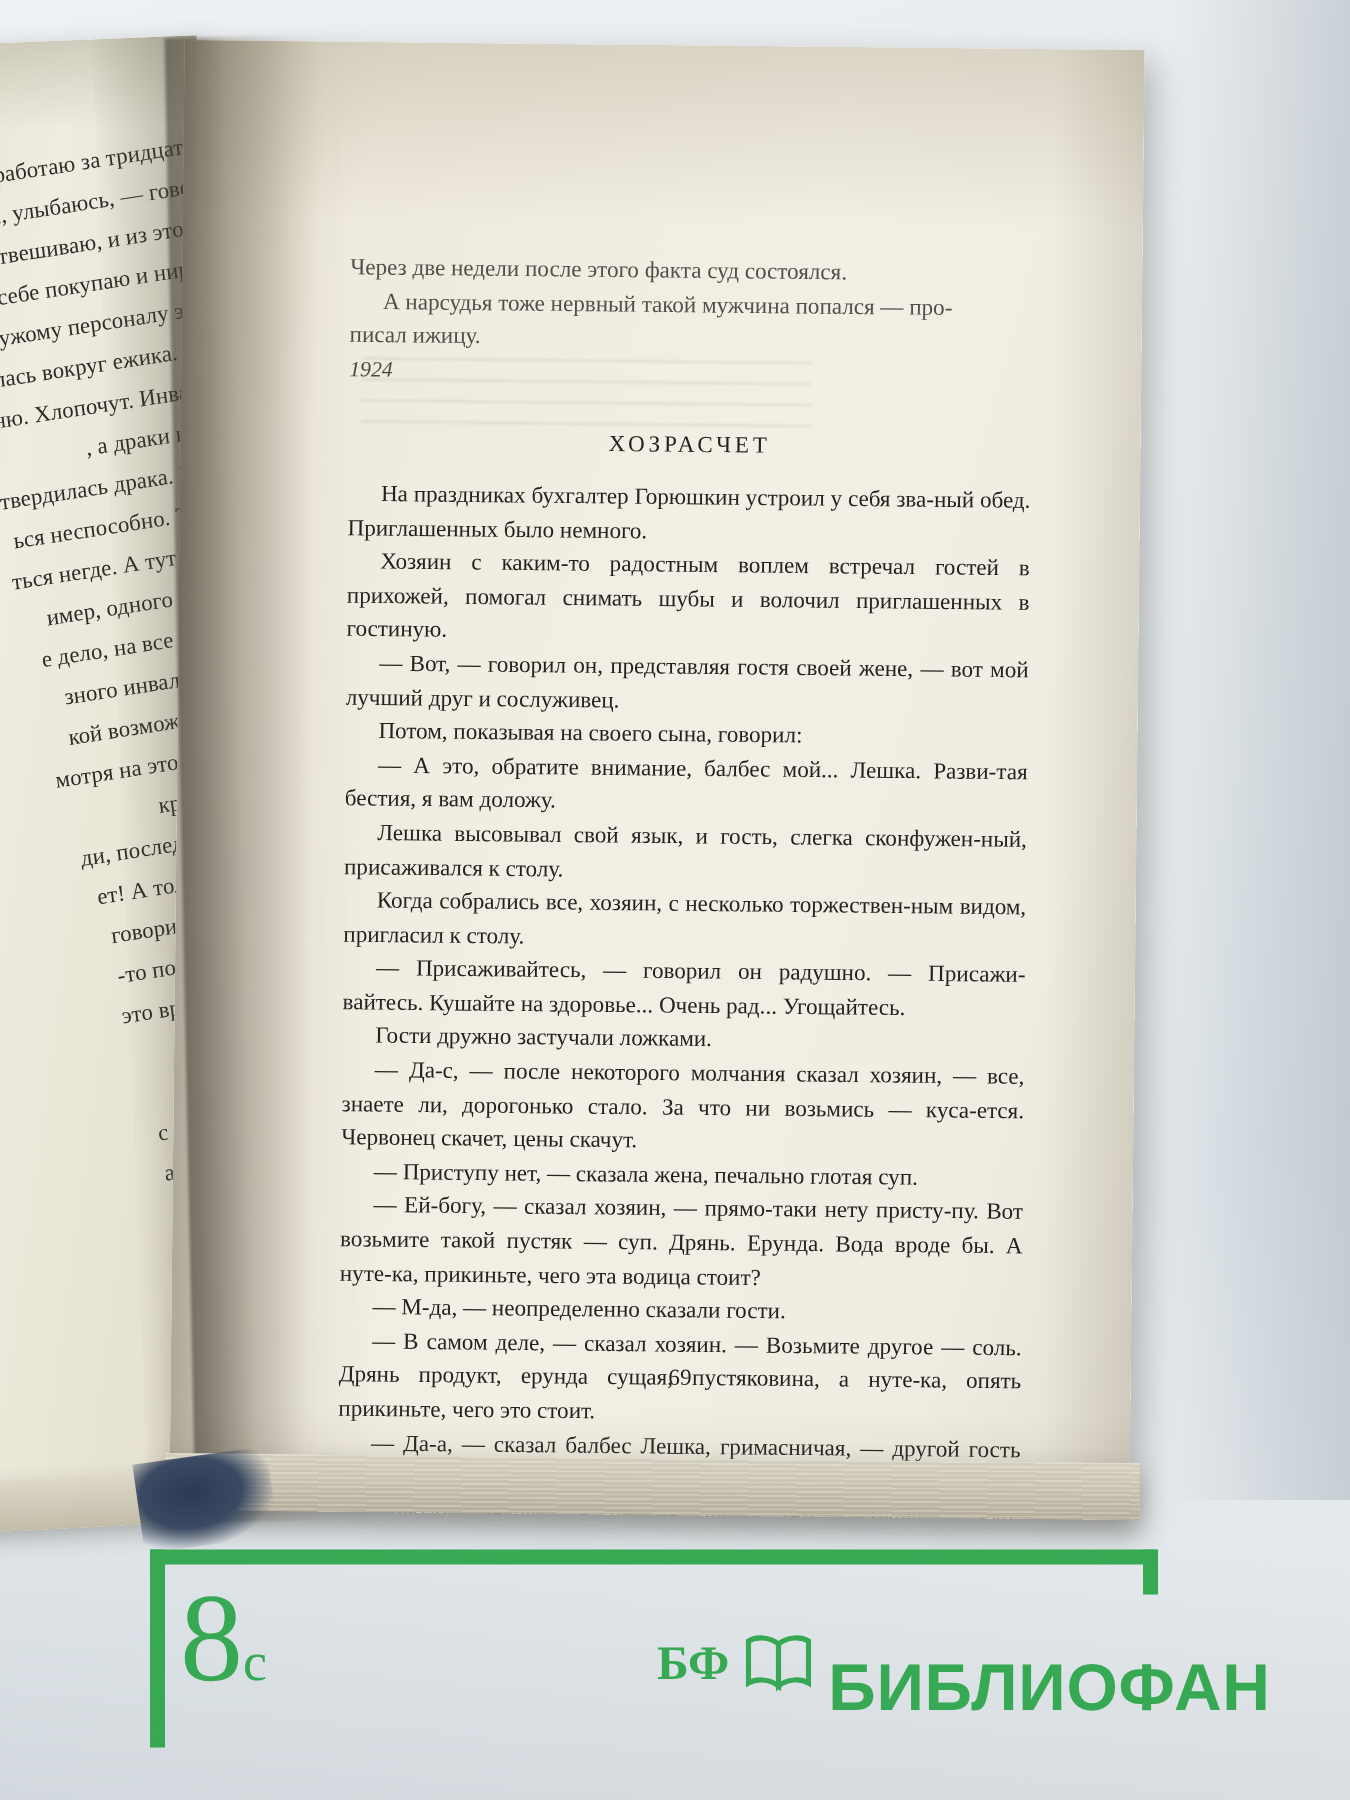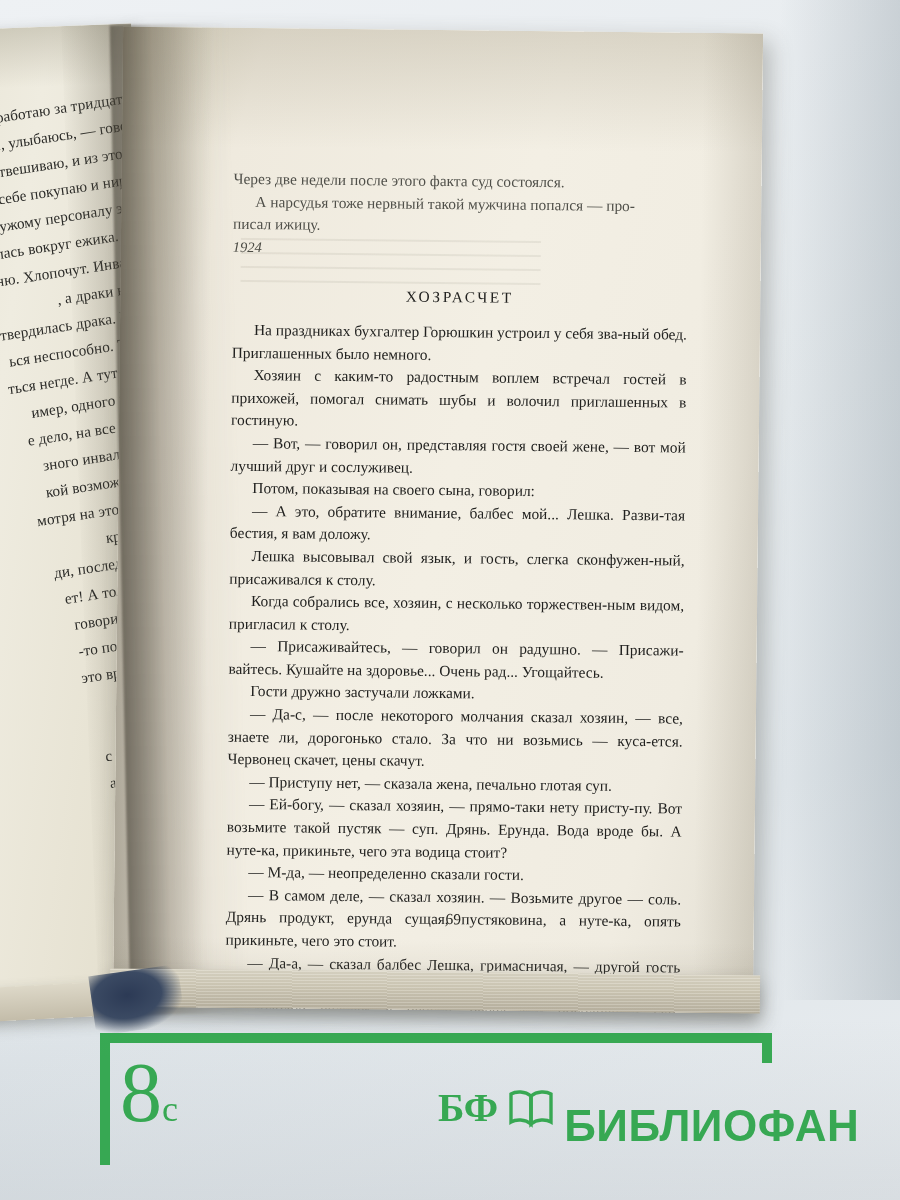--- a/index.html
+++ b/index.html
@@ -207,21 +207,21 @@
     color: #2aa447;
     font-family: "Liberation Serif", serif;
   }
   .big-num .suffix { font-size: 36px; }
   .logo-wrap {
     position: absolute;
     left: 348px; top: 52px;
     display: flex; align-items: center; gap: 10px;
   }
   .bf-mark {
-    font-size: 40px; line-height: 40px;
+    font-size: 32px; line-height: 40px;
     color: #2aa447;
     font-weight: bold;
     font-family: "Liberation Serif", serif;
   }
   .book-glyph { display: block; }
   .brand {
     font-size: 44px; line-height: 46px;
     color: #2aa447;
     font-weight: bold;
     letter-spacing: 0.5px;

